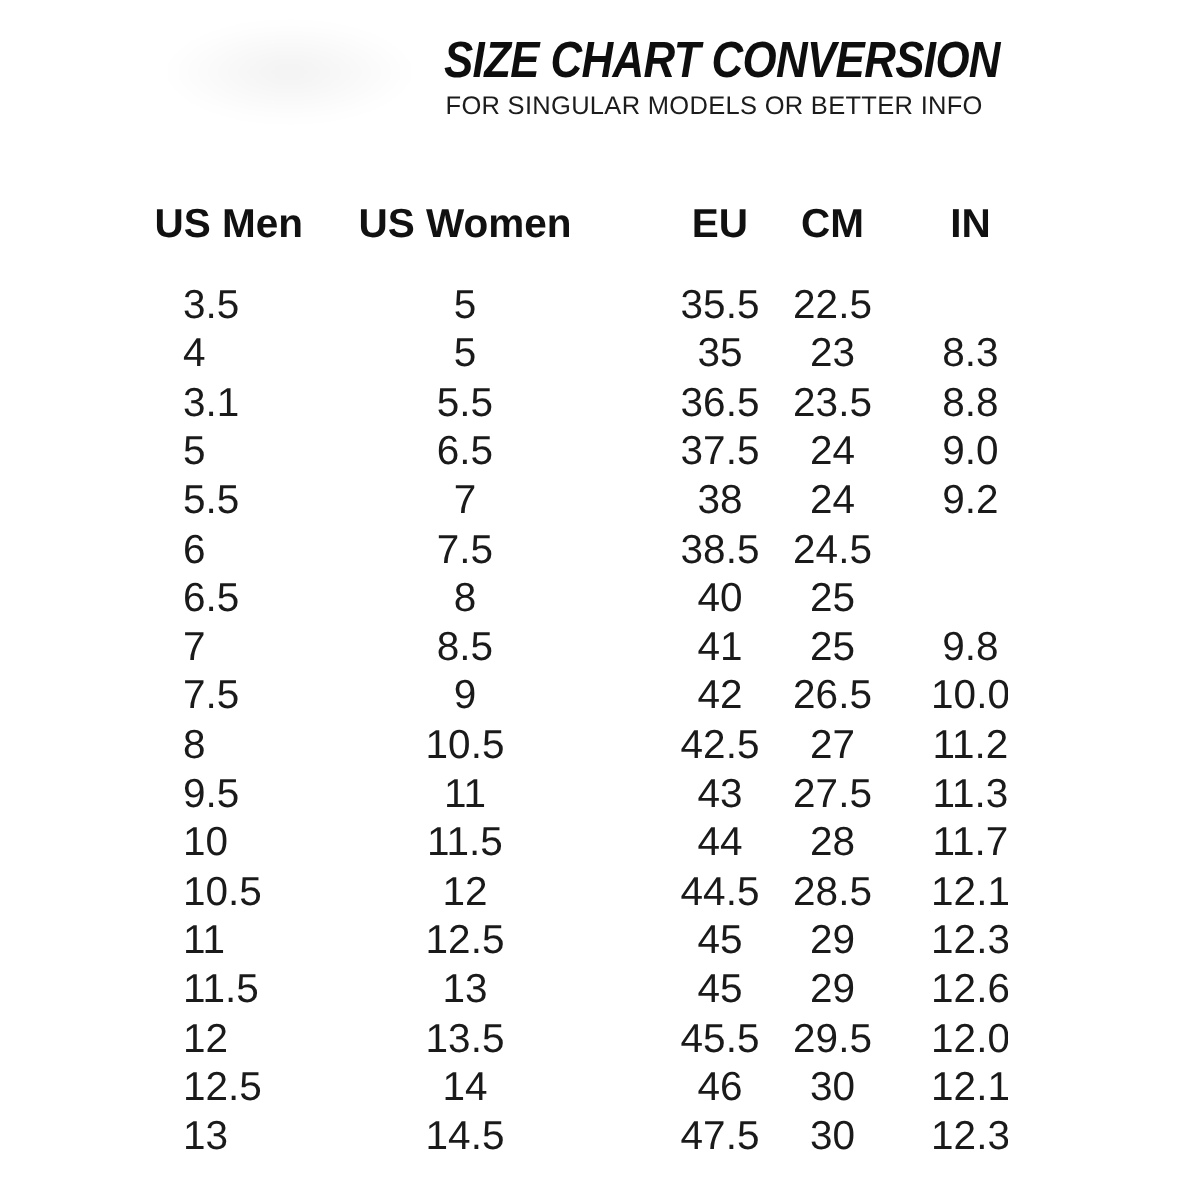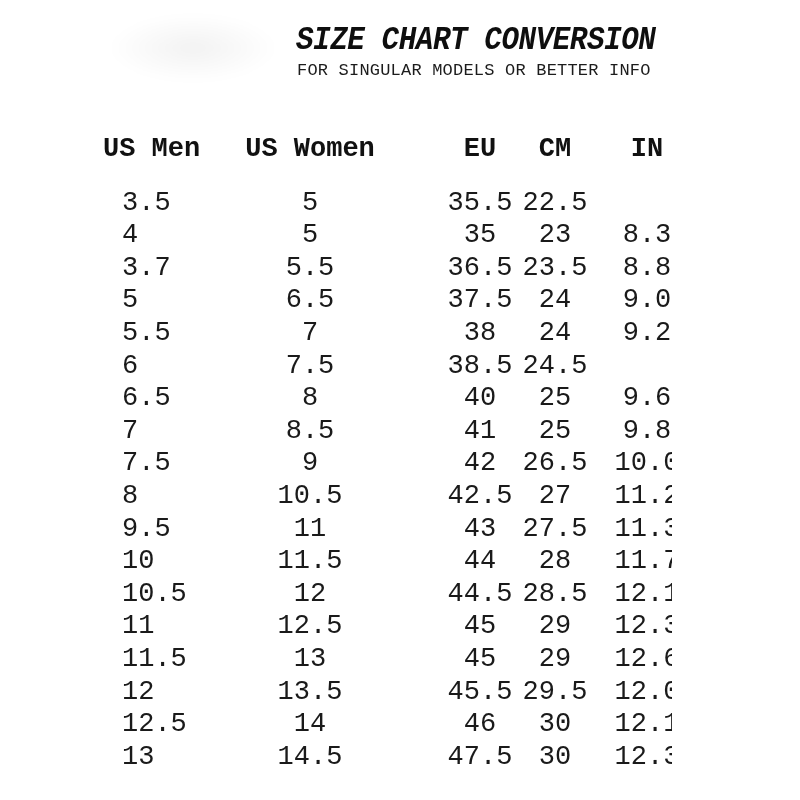--- a/index.html
+++ b/index.html
@@ -6,21 +6,21 @@
     margin: 0;
     padding: 0;
     background: #ffffff;
   }
   #page {
     position: relative;
     width: 672px;
     height: 800px;
     background: #ffffff;
     overflow: hidden;
-    font-family: Liberation Mono, monospace;
+    font-family: Liberation Sans, sans-serif;
     color: #1a1a1a;
   }
   .watermark-smudge {
     position: absolute;
     left: 108px;
     top: 14px;
     width: 170px;
     height: 68px;
     background: radial-gradient(ellipse at center, rgba(0,0,0,0.05) 0%, rgba(0,0,0,0.0) 70%);
     filter: blur(5px);
@@ -112,21 +112,21 @@
           <div class="cell c4">22.5</div>
         </div>
         <div class="trow">
           <div class="cell c1">4</div>
           <div class="cell c2">5</div>
           <div class="cell c3">35</div>
           <div class="cell c4">23</div>
           <div class="cell c5">8.3</div>
         </div>
         <div class="trow">
-          <div class="cell c1">3.7</div>
+          <div class="cell c1">3.1</div>
           <div class="cell c2">5.5</div>
           <div class="cell c3">36.5</div>
           <div class="cell c4">23.5</div>
           <div class="cell c5">8.8</div>
         </div>
         <div class="trow">
           <div class="cell c1">5</div>
           <div class="cell c2">6.5</div>
           <div class="cell c3">37.5</div>
           <div class="cell c4">24</div>
@@ -143,21 +143,20 @@
           <div class="cell c1">6</div>
           <div class="cell c2">7.5</div>
           <div class="cell c3">38.5</div>
           <div class="cell c4">24.5</div>
         </div>
         <div class="trow">
           <div class="cell c1">6.5</div>
           <div class="cell c2">8</div>
           <div class="cell c3">40</div>
           <div class="cell c4">25</div>
-          <div class="cell c5">9.6</div>
         </div>
         <div class="trow">
           <div class="cell c1">7</div>
           <div class="cell c2">8.5</div>
           <div class="cell c3">41</div>
           <div class="cell c4">25</div>
           <div class="cell c5">9.8</div>
         </div>
         <div class="trow">
           <div class="cell c1">7.5</div>

